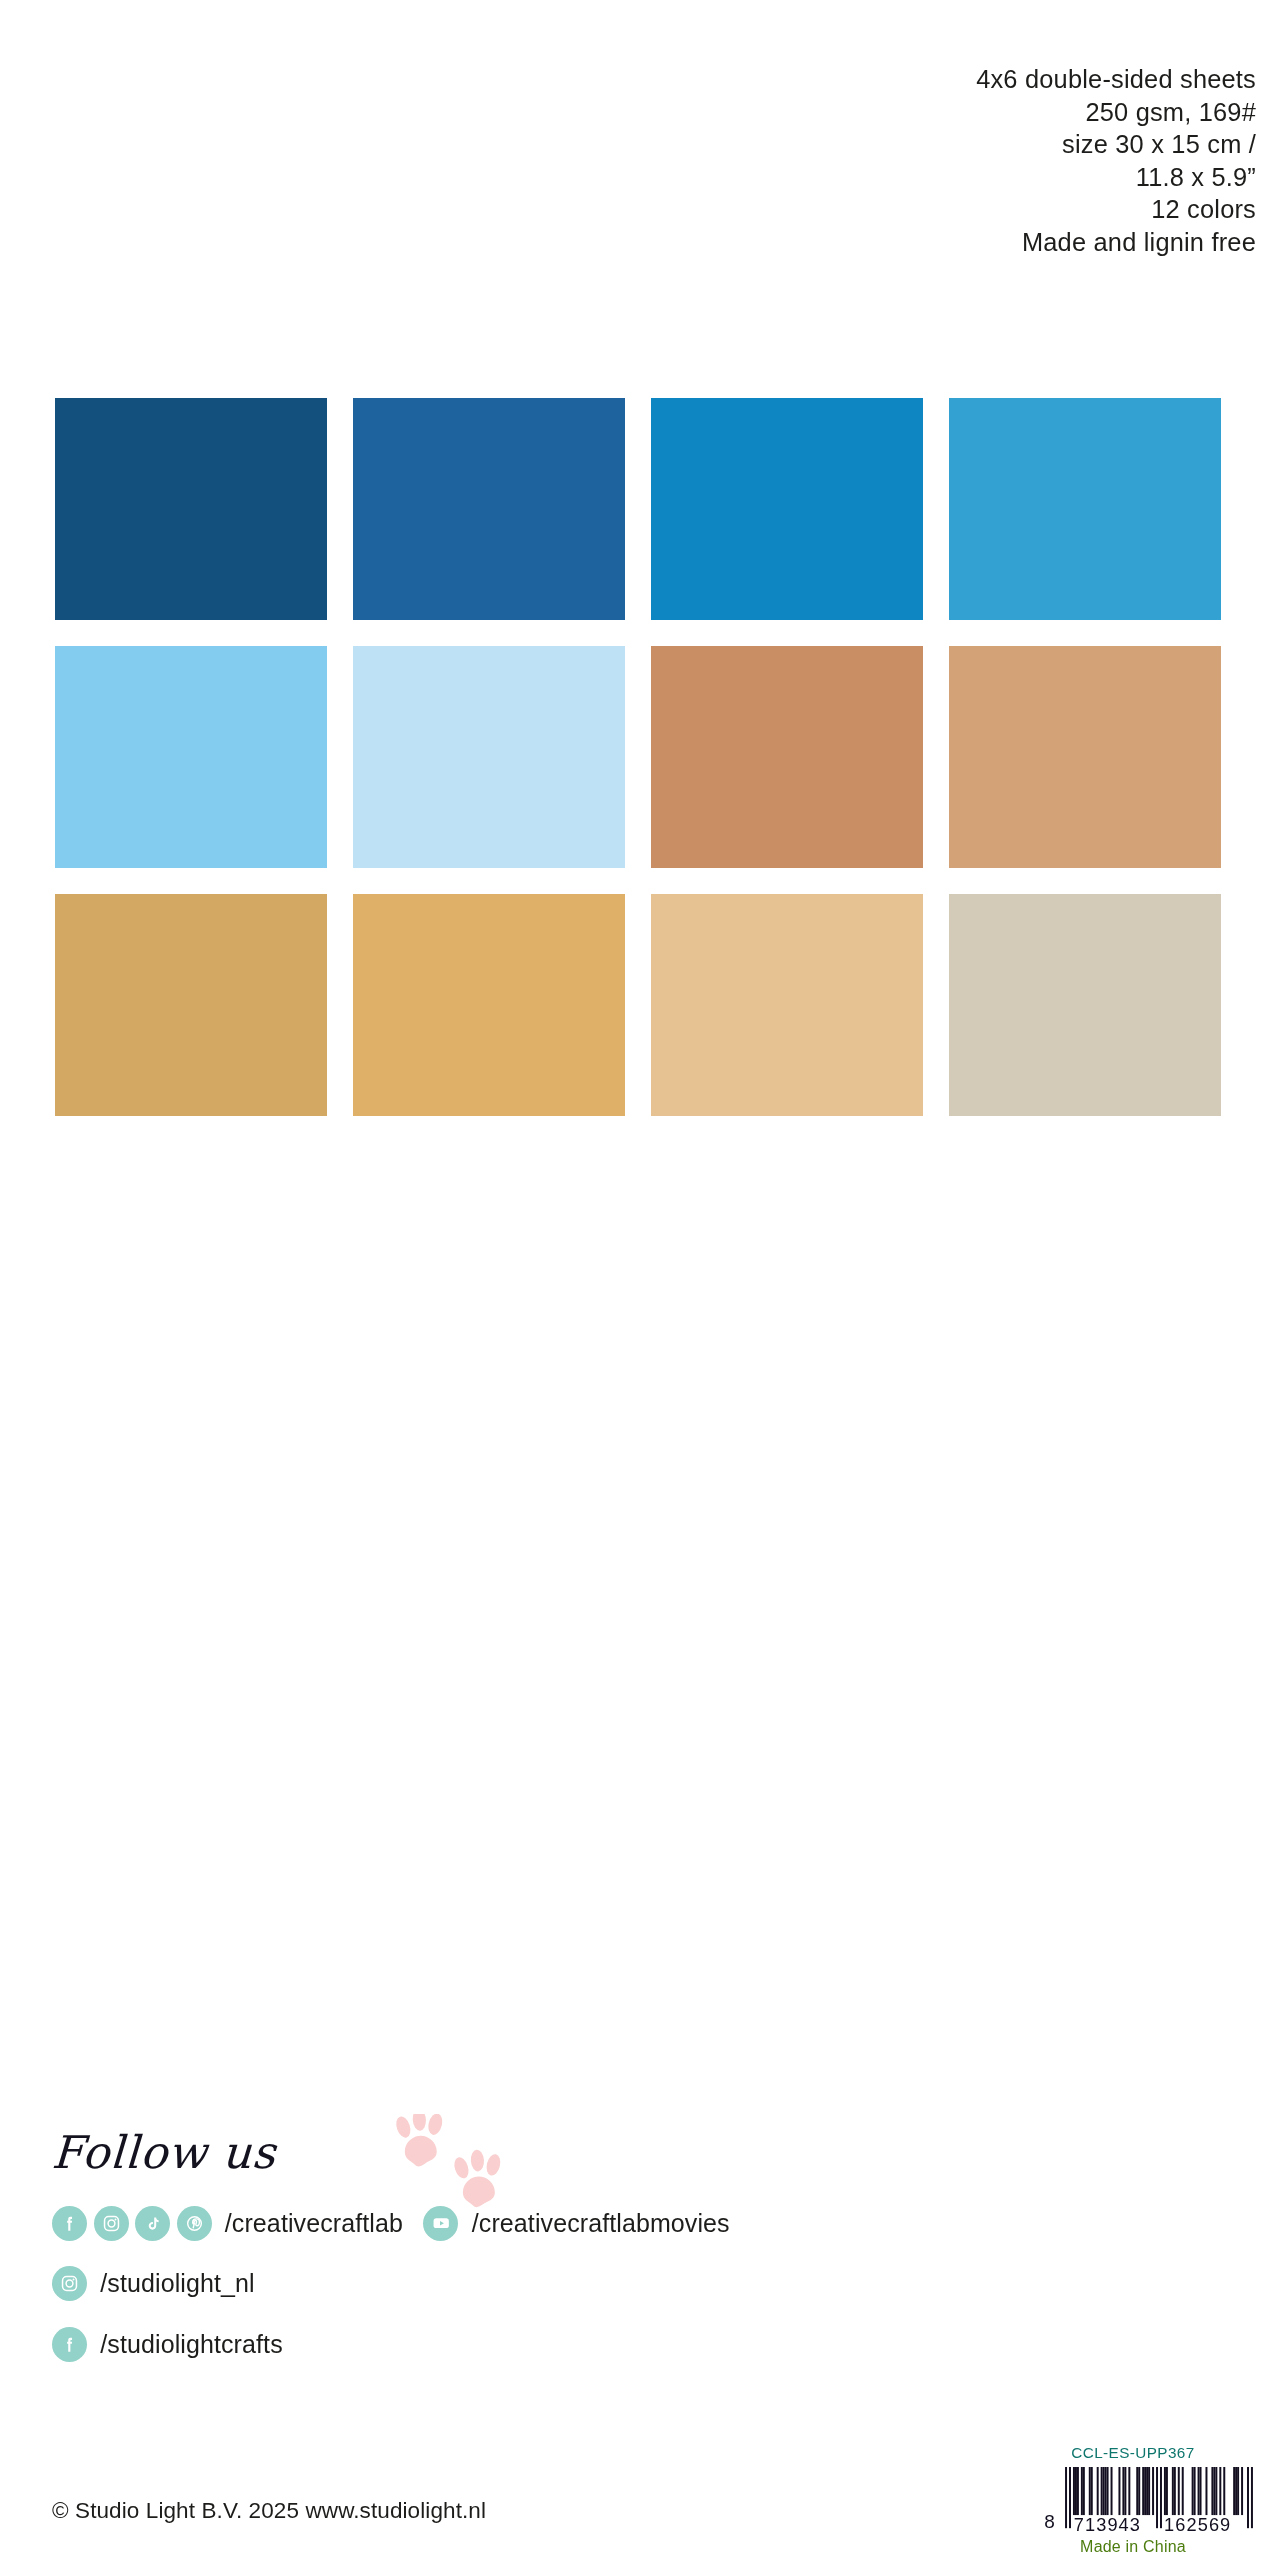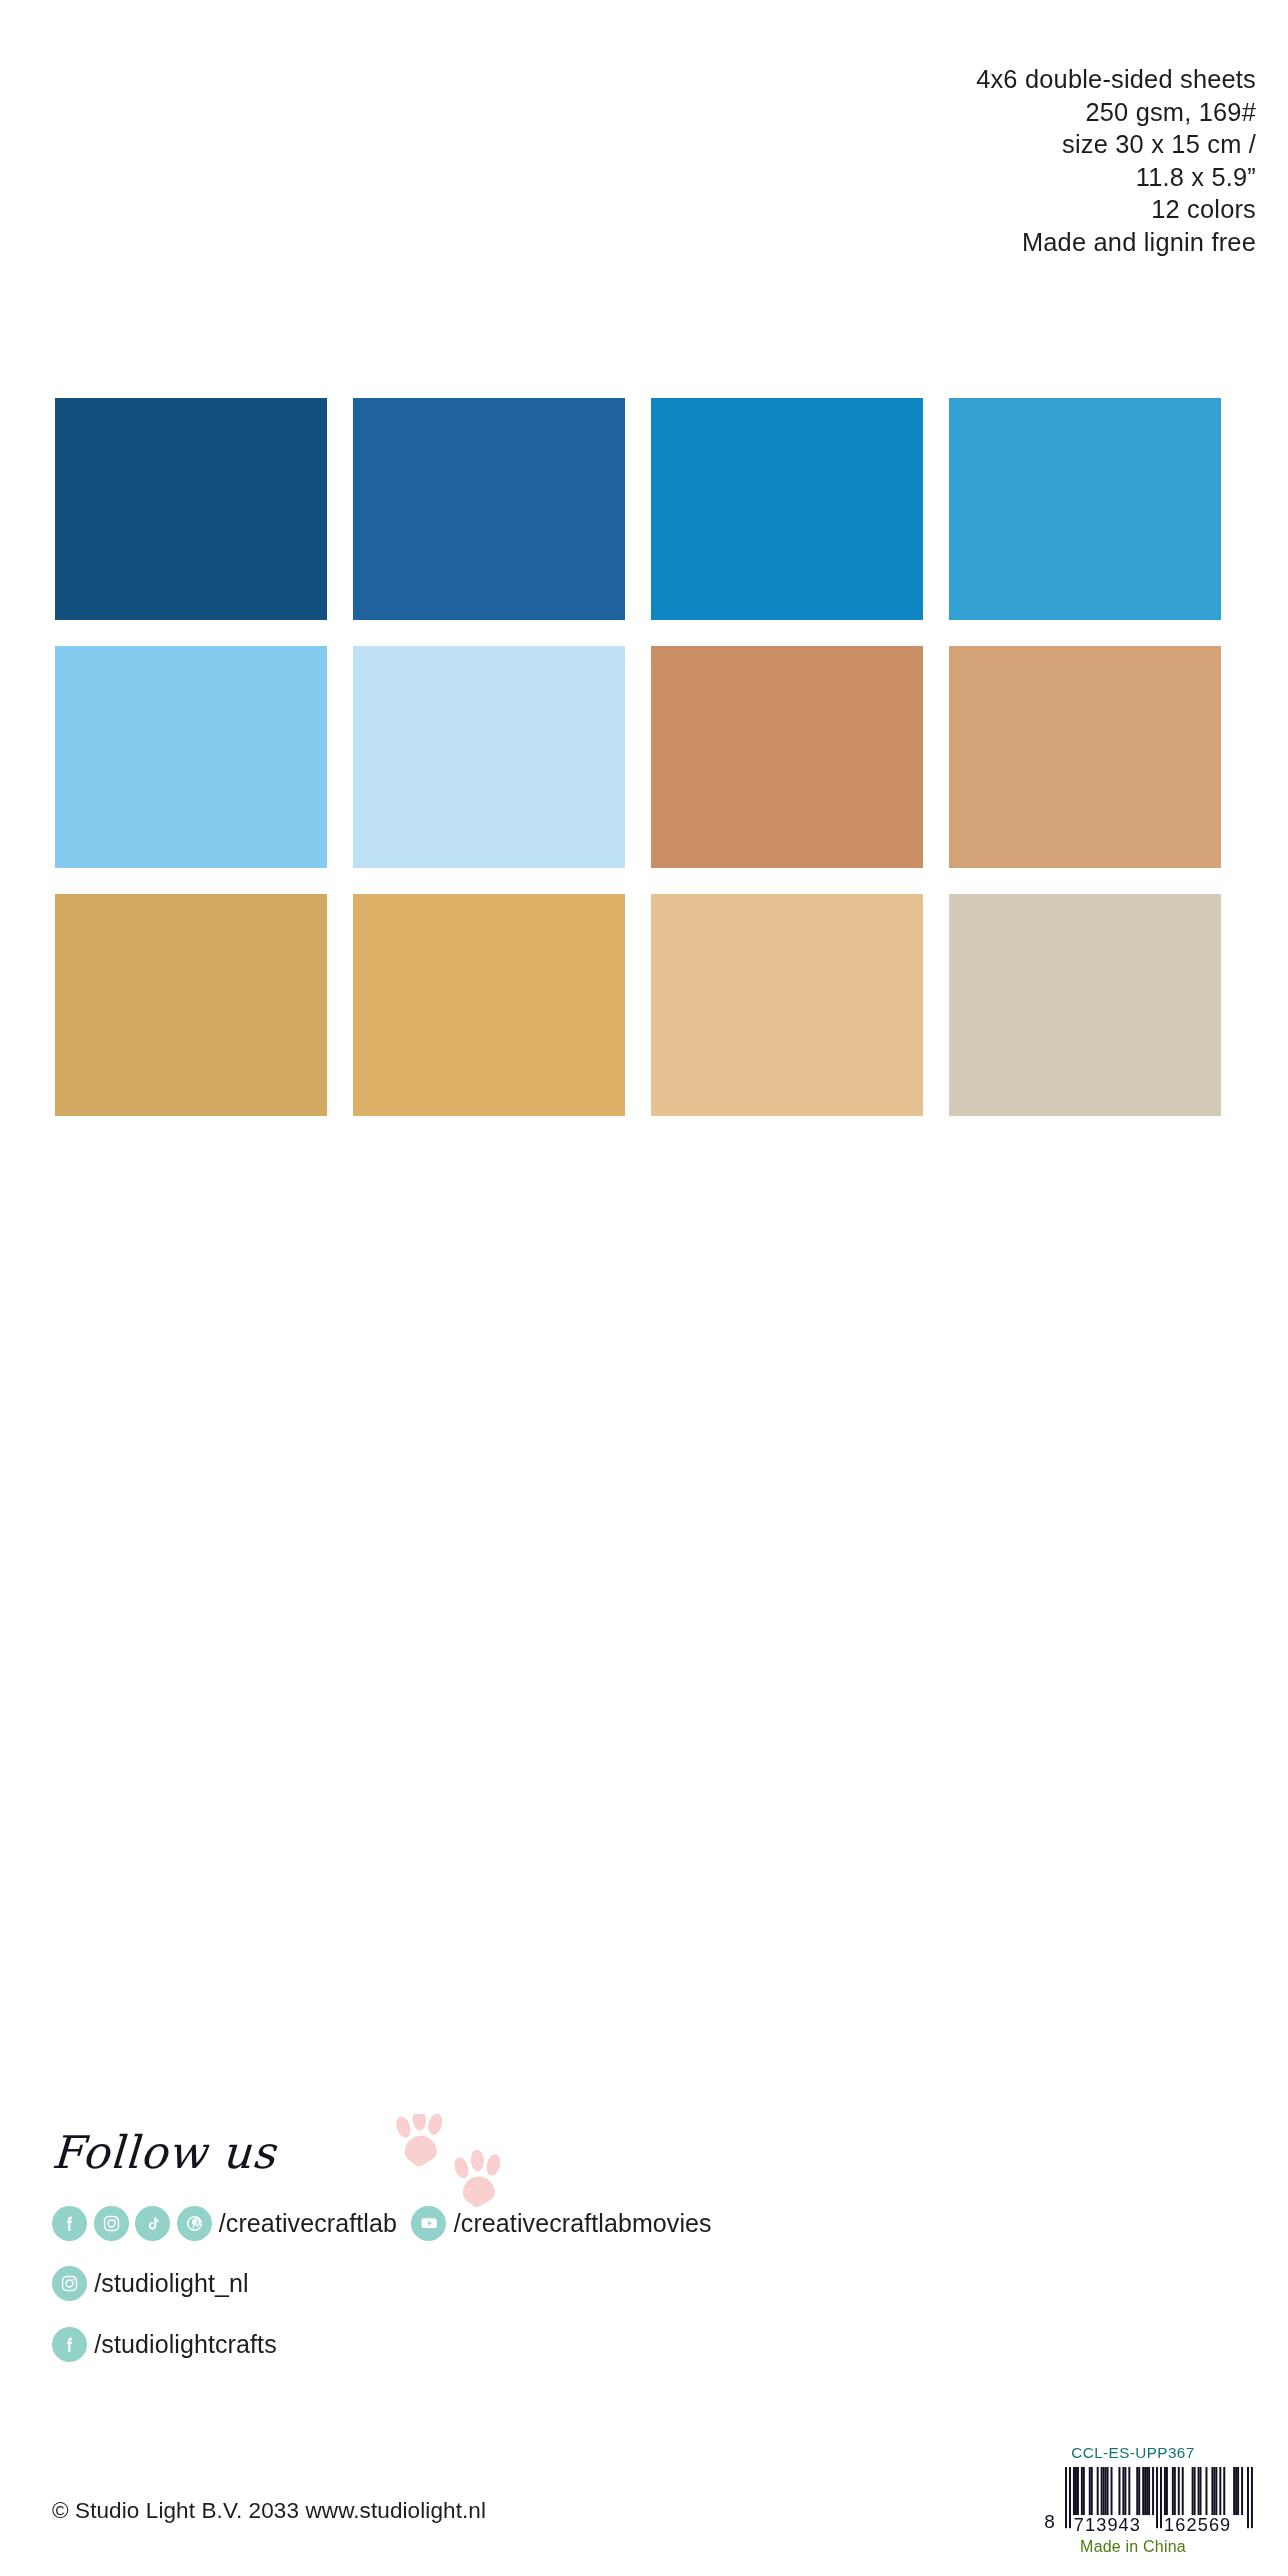--- a/index.html
+++ b/index.html
@@ -83,20 +83,21 @@
   }
 
   .social-rows {
     margin-top: 26px;
   }
   .social-row {
     display: flex;
     align-items: center;
     height: 45px;
     margin-bottom: 15.3px;
+    gap: 6px;
   }
   .social-row:last-child { margin-bottom: 0; }
   .icon-group {
     display: flex;
     align-items: center;
     gap: 6.5px;
   }
   .sicon {
     width: 35px;
     height: 35px;
@@ -281,21 +282,21 @@
             <path d="M15.2 8.4h-2.1V7.1c0-.6.4-.8.7-.8h1.4V3.6h-2c-2.3 0-2.8 1.7-2.8 2.8v2H9v2.8h1.4V21h2.7v-9.8h1.9l.2-2.8z"></path>
           </svg>
       </span>
       <span class="handle">/studiolightcrafts</span>
     </div>
 
 
   </div>
 </div>
 
-<div class="copyright">© Studio Light B.V. 2033 www.studiolight.nl</div>
+<div class="copyright">© Studio Light B.V. 2025 www.studiolight.nl</div>
 
 <div class="barcode-block">
   <div class="sku">CCL-ES-UPP367</div>
   <div class="barcode-row">
     <span class="ean-lead">8</span>
     <svg class="barcode-img" width="188" height="67" viewBox="0 0 258 92">
         <rect x="0.00" y="0" width="2.72" height="84" fill="#130f20"></rect>
         <rect x="5.43" y="0" width="2.72" height="84" fill="#130f20"></rect>
         <rect x="10.86" y="0" width="2.72" height="66" fill="#130f20"></rect>
         <rect x="13.58" y="0" width="2.72" height="66" fill="#130f20"></rect>

